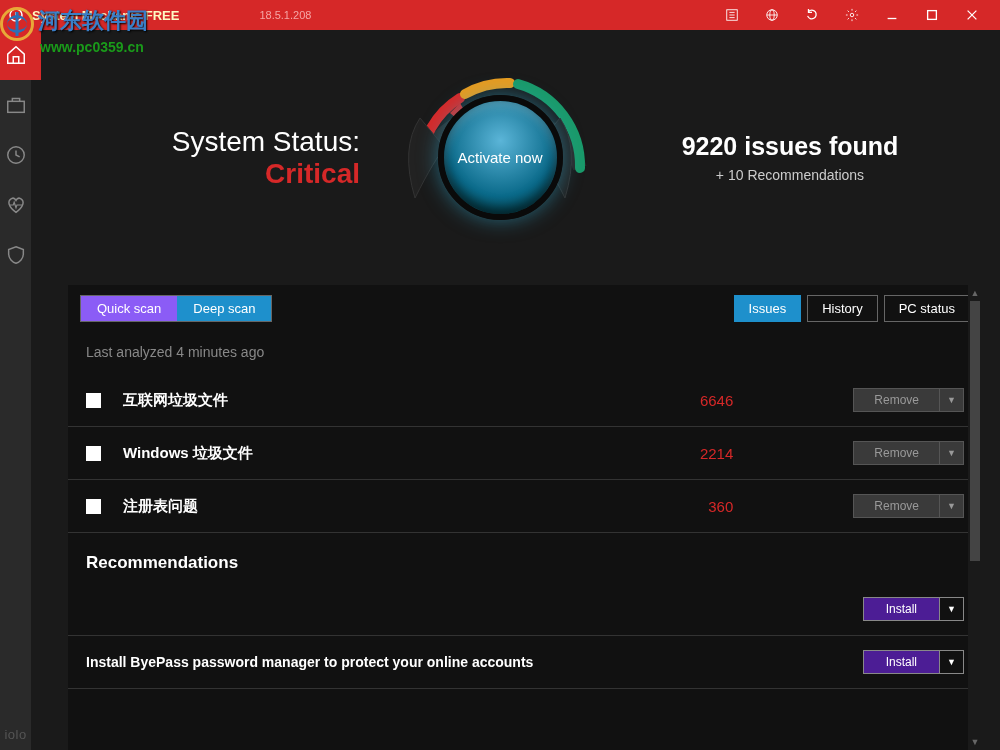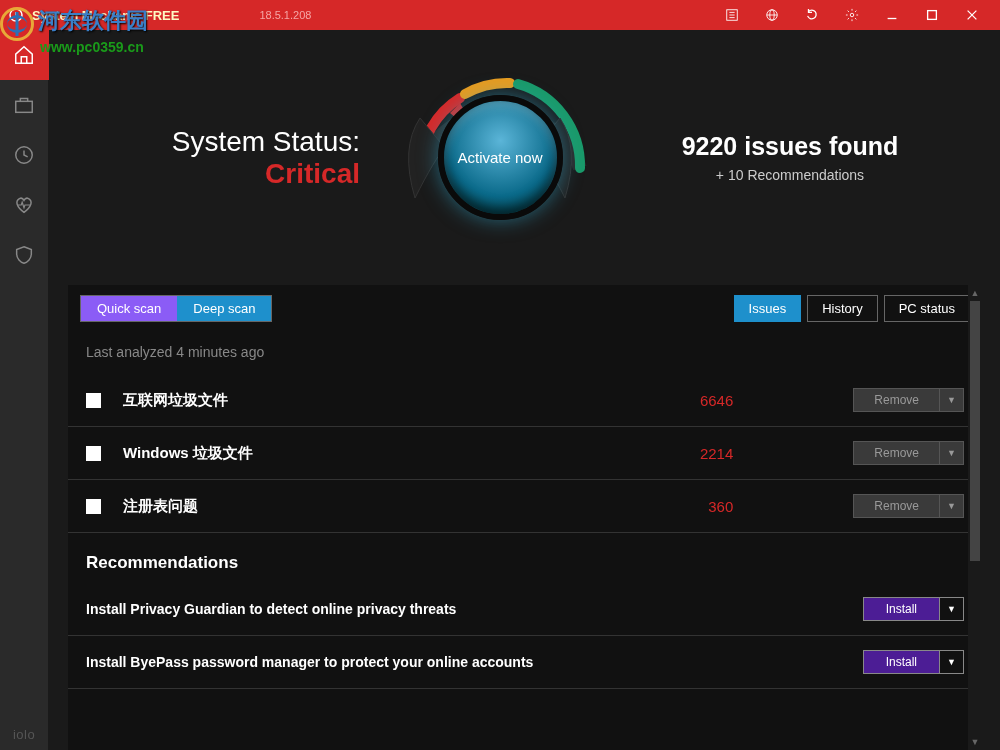--- a/index.html
+++ b/index.html
@@ -33,21 +33,21 @@
   width: 40px; height: 30px;
   display: flex; align-items: center; justify-content: center;
   color: #fff; cursor: pointer;
 }
 .titlebar .tb-btn svg { width: 14px; height: 14px; }
 
 
 .sidebar {
   position: absolute;
   left: 0; top: 30px; bottom: 0;
-  width: 48px;
+  width: 31px;
   background: #2a2a2a;
   display: flex;
   flex-direction: column;
   align-items: center;
   padding-top: 0;
 }
 .sidebar .sb-item {
   width: 50px; height: 50px;
   display: flex; align-items: center; justify-content: center;
   cursor: pointer;
@@ -448,21 +448,20 @@
         <div class="action">
           <div class="btn">Remove</div>
           <div class="dd">▼</div>
         </div>
       </div>
     </div>
 
     <div class="recs-header">Recommendations</div>
 
     <div class="rec-row">
-      <div class="text">Install Privacy Guardian to detect online privacy threats</div>
       <div class="action">
         <div class="btn">Install</div>
         <div class="dd">▼</div>
       </div>
     </div>
     <div class="rec-row">
       <div class="text">Install ByePass password manager to protect your online accounts</div>
       <div class="action">
         <div class="btn">Install</div>
         <div class="dd">▼</div>

